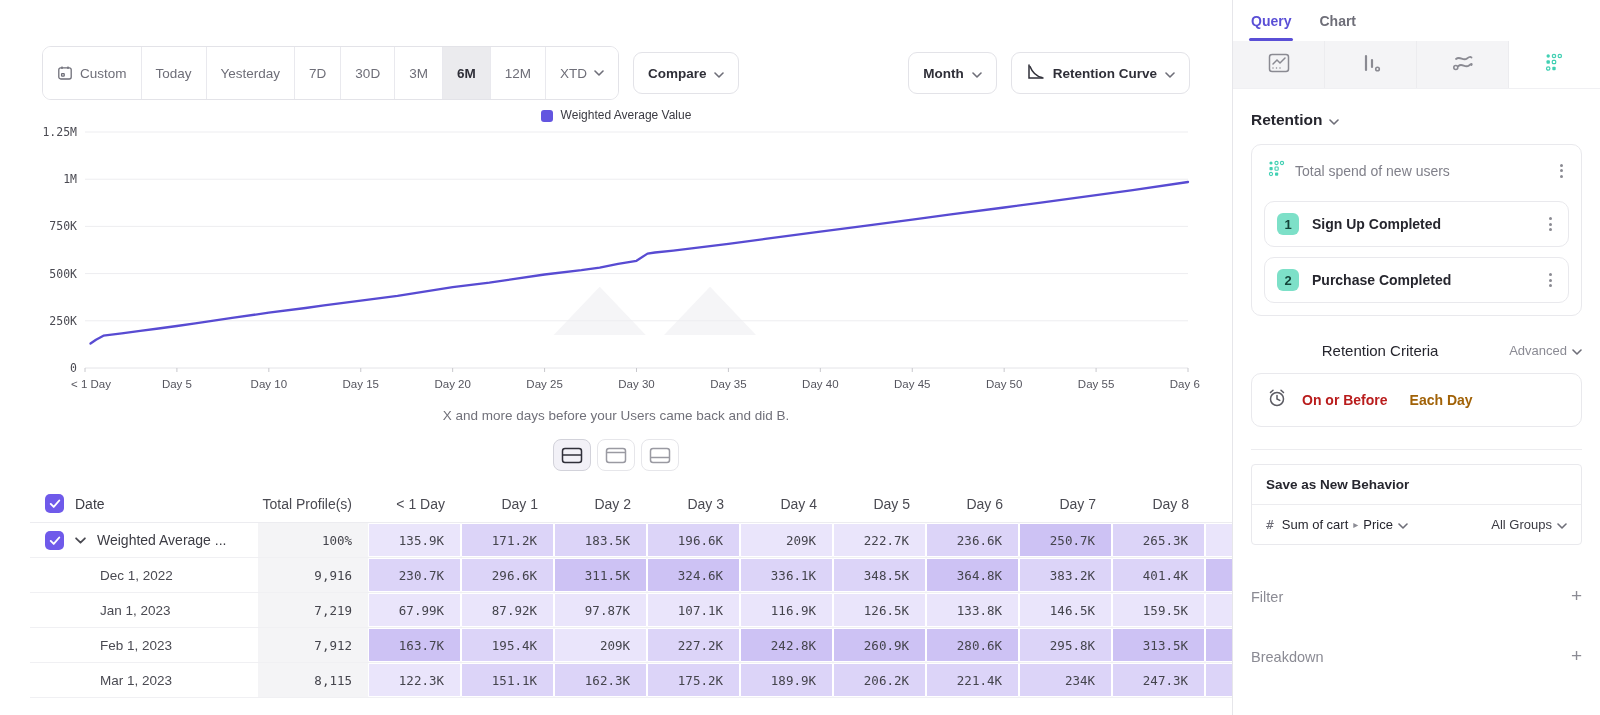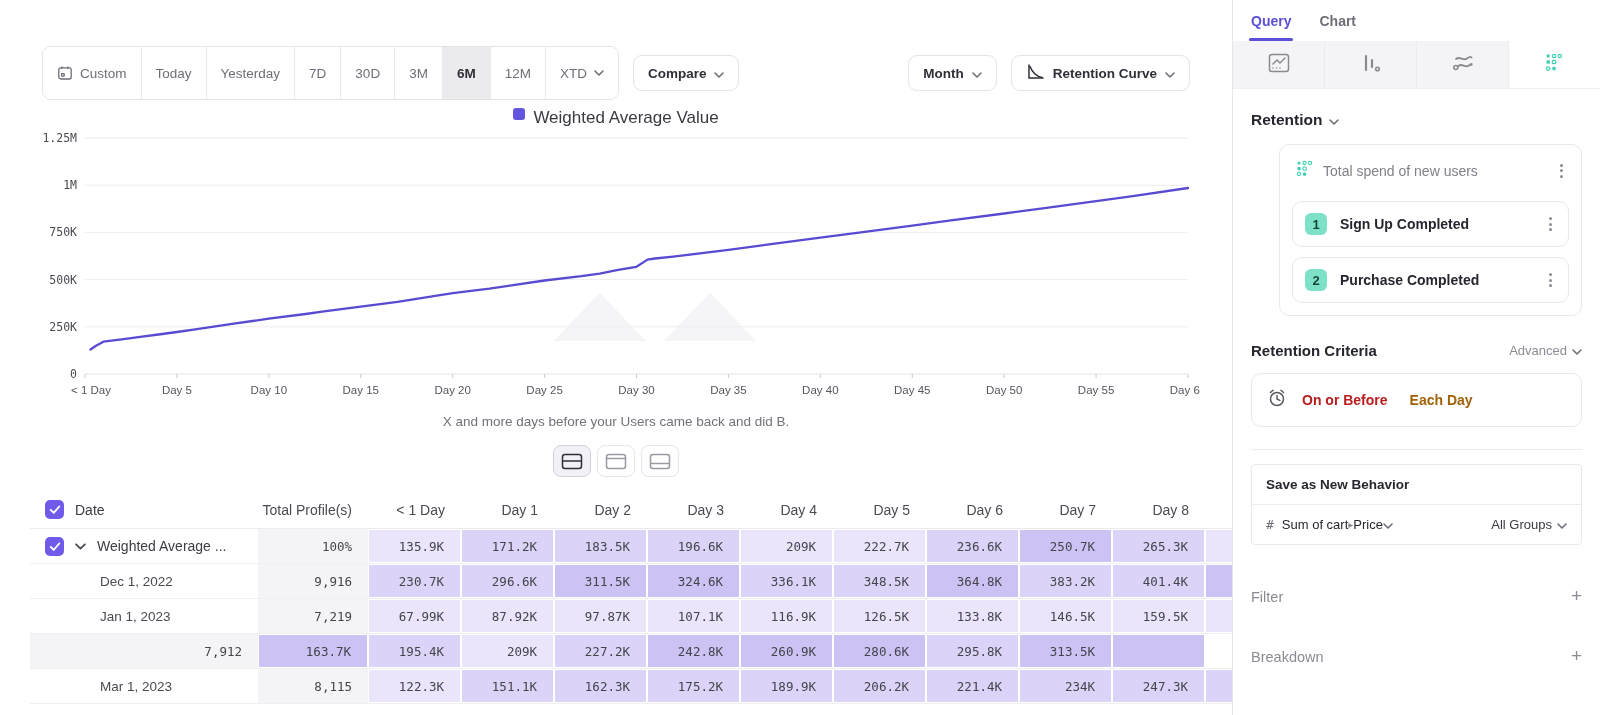--- a/index.html
+++ b/index.html
@@ -7,25 +7,25 @@
   .app { position:relative; width:1600px; height:715px; display:flex; }
 
   
   .main { position:relative; width:1232px; height:715px; overflow:hidden; }
 
   .toolbar { display:flex; align-items:center; margin:54px 42px 0 42px; height:38px; }
   .seg-group { display:flex; align-items:stretch; border:1px solid #e3e3e8; border-radius:9px; overflow:hidden; height:54px; background:#fff; }
   .seg { display:flex; align-items:center; gap:7px; padding:0 14px; font-size:13.5px; color:#6e6e78; border-right:1px solid #e9e9ee; cursor:pointer; background:#fff; white-space:nowrap; }
   .seg:last-child { border-right:none; }
   .seg.active { background:#ebebee; color:#2f2f38; font-weight:700; }
-  .btn { display:flex; align-items:center; gap:8px; height:36px; padding:0 14px; border:1px solid #e3e3e8; border-radius:9px; background:#fff; font-size:13.5px; color:#2f2f38; font-weight:600; margin-left:14px; cursor:pointer; font-family:"Liberation Sans",sans-serif; }
+  .btn { display:flex; align-items:center; gap:8px; height:42px; padding:0 14px; border:1px solid #e3e3e8; border-radius:9px; background:#fff; font-size:13.5px; color:#2f2f38; font-weight:600; margin-left:14px; cursor:pointer; font-family:"Liberation Sans",sans-serif; }
   .spacer { flex:1; }
   .chev { display:inline-block; }
 
-  .legend { display:flex; align-items:flex-start; justify-content:center; gap:8px; margin-top:16px; font-size:17px; color:#3a3a42; }
+  .legend { display:flex; align-items:flex-end; justify-content:center; gap:8px; margin-top:16px; font-size:12px; color:#3a3a42; }
   .legend .swatch { width:12px; height:12px; border-radius:3px; }
 
   .chart-wrap { margin:2px 30px 0 30px; }
   .caption { text-align:center; font-size:13.5px; color:#71717a; margin-top:2px; }
 
   .layout-toggles { display:flex; justify-content:center; gap:6px; margin-top:16px; }
   .ltg { width:38px; height:32px; border:1px solid #e6e6ea; border-radius:8px; background:#fff; display:flex; align-items:center; justify-content:center; cursor:pointer; }
   .ltg.active { background:#f2f1f7; border-color:#d2d2da; }
 
   
@@ -47,40 +47,40 @@
   .sb-tabs { display:flex; gap:28px; padding:13px 0 0 18px; height:41px; }
   .sb-tab { font-size:14px; color:#6e6e78; font-weight:600; cursor:pointer; position:relative; }
   .sb-tab.active { color:#5a4fd6; }
   .sb-tab.active::after { content:""; position:absolute; left:-2px; right:-2px; bottom:0; height:3px; border-radius:2px; background:#5a4fd6; }
   .icon-strip { display:flex; height:48px; border-bottom:1px solid #f0f0f3; }
   .icon-tab { flex:1; display:flex; align-items:center; justify-content:center; background:#f4f4f6; border-right:1px solid #ececef; cursor:pointer; }
   .icon-tab:last-child { border-right:none; }
   .icon-tab.active { background:#fff; }
   .sb-body { padding:0 18px; }
   .sec-head { display:flex; align-items:center; gap:7px; margin-top:22px; font-size:15.5px; font-weight:700; color:#26262e; cursor:pointer; }
-  .card { border:1px solid #e9e9ed; border-radius:10px; margin-top:15px; padding:13px 12px 12px 12px;margin-left:28px; }
+  .card { border:1px solid #e9e9ed; border-radius:10px; margin-top:15px; padding:13px 12px 12px 12px; }
   .card-head { display:flex; align-items:center; gap:10px; padding:2px 2px 10px 4px; }
   .card-title { flex:1; font-size:14px; color:#80808a; }
   .kebab { color:#8a8a92; font-size:14px; letter-spacing:0; line-height:5px; cursor:pointer; display:flex; flex-direction:column; gap:2.5px; align-items:center; padding:2px 4px; }
   .kdot { width:3px; height:3px; border-radius:50%; background:#8a8a92; }
   .step { display:flex; align-items:center; gap:13px; border:1px solid #e9e9ed; border-radius:10px; padding:11px 12px; margin-top:10px; background:#fff; cursor:pointer; }
   .step-badge { width:22px; height:22px; border-radius:6px; background:#7de0c8; color:#14453a; font-size:13px; font-weight:700; display:flex; align-items:center; justify-content:center; }
   .step-label { flex:1; font-size:14px; font-weight:600; color:#26262e; }
   .crit-row { display:flex; align-items:center; margin-top:26px; }
-  .crit-title { flex:1; font-size:15px; font-weight:700; color:#26262e; }
+  .crit-title { flex:1; font-size:15px; font-weight:400; color:#26262e;text-align:center; }
   .crit-adv { display:flex; align-items:center; gap:5px; font-size:13px; color:#8b8b94; cursor:pointer; }
   .cond-card { display:flex; align-items:center; gap:14px; border:1px solid #e9e9ed; border-radius:10px; padding:13px 14px; margin-top:14px; cursor:pointer; }
   .cond-main { font-size:14px; font-weight:700; color:#b91c1c; }
   .cond-freq { font-size:14px; font-weight:700; color:#a16207; margin-left:8px; }
   .sb-divider { height:1px; background:#ececef; margin:22px 0 0 0; }
   .save-wrap { border:1px solid #e9e9ed; border-radius:4px; margin-top:14px; overflow:hidden; }
   .save-row { padding:12px 14px; font-size:13.5px; font-weight:600; color:#26262e; cursor:pointer; }
   .measure-row { display:flex; align-items:center; gap:8px; padding:12px 14px; border-top:1px solid #ececef; cursor:pointer; }
   .hash { font-family:"DejaVu Sans Mono",monospace; font-size:13px; color:#6e6e78; }
-  .measure-label { font-size:13px; color:#26262e; font-weight:500; display:flex; align-items:center; }
+  .measure-label { font-size:13px; color:#26262e; font-weight:500; display:flex; align-items:center; gap:5px; }
   .measure-right { margin-left:auto; display:flex; align-items:center; gap:5px; font-size:13px; color:#3a3a42; font-weight:500; }
   .addable { display:flex; align-items:flex-start; margin-top:44px; }
   .addable .lbl { flex:1; font-size:14.5px; color:#8b8b94; }
   .plus { font-size:19px; color:#8b8b94; font-weight:400; cursor:pointer; line-height:14px; }
 </style>
 </head>
 <body>
 
 <div class="app">
 
@@ -311,20 +311,21 @@
           <div class="num vcell" style="background:#eae5fb">97.87K</div>
           <div class="num vcell" style="background:#eae5fb">107.1K</div>
           <div class="num vcell" style="background:#eae5fb">116.9K</div>
           <div class="num vcell" style="background:#eae5fb">126.5K</div>
           <div class="num vcell" style="background:#eae5fb">133.8K</div>
           <div class="num vcell" style="background:#eae5fb">146.5K</div>
           <div class="num vcell" style="background:#eae5fb">159.5K</div>
           <div class="vcell" style="background:#eae5fb"></div>
         </div>
         <div class="trow tbody-row">
+          <div class="date-label">Feb 1, 2023</div>
           <div class="num profiles-cell">7,912</div>
           <div class="num vcell" style="background:#cdc2f4">163.7K</div>
           <div class="num vcell" style="background:#dcd4f8">195.4K</div>
           <div class="num vcell" style="background:#eae5fb">209K</div>
           <div class="num vcell" style="background:#dcd4f8">227.2K</div>
           <div class="num vcell" style="background:#cdc2f4">242.8K</div>
           <div class="num vcell" style="background:#cdc2f4">260.9K</div>
           <div class="num vcell" style="background:#cdc2f4">280.6K</div>
           <div class="num vcell" style="background:#dcd4f8">295.8K</div>
           <div class="num vcell" style="background:#cdc2f4">313.5K</div>

